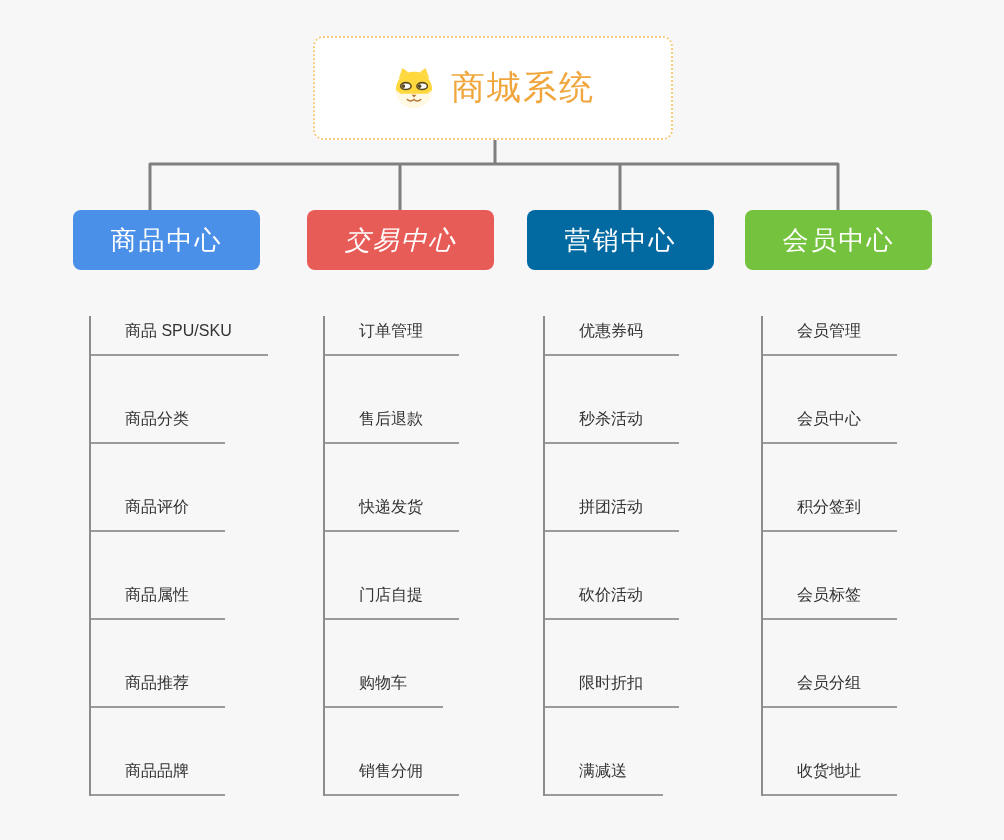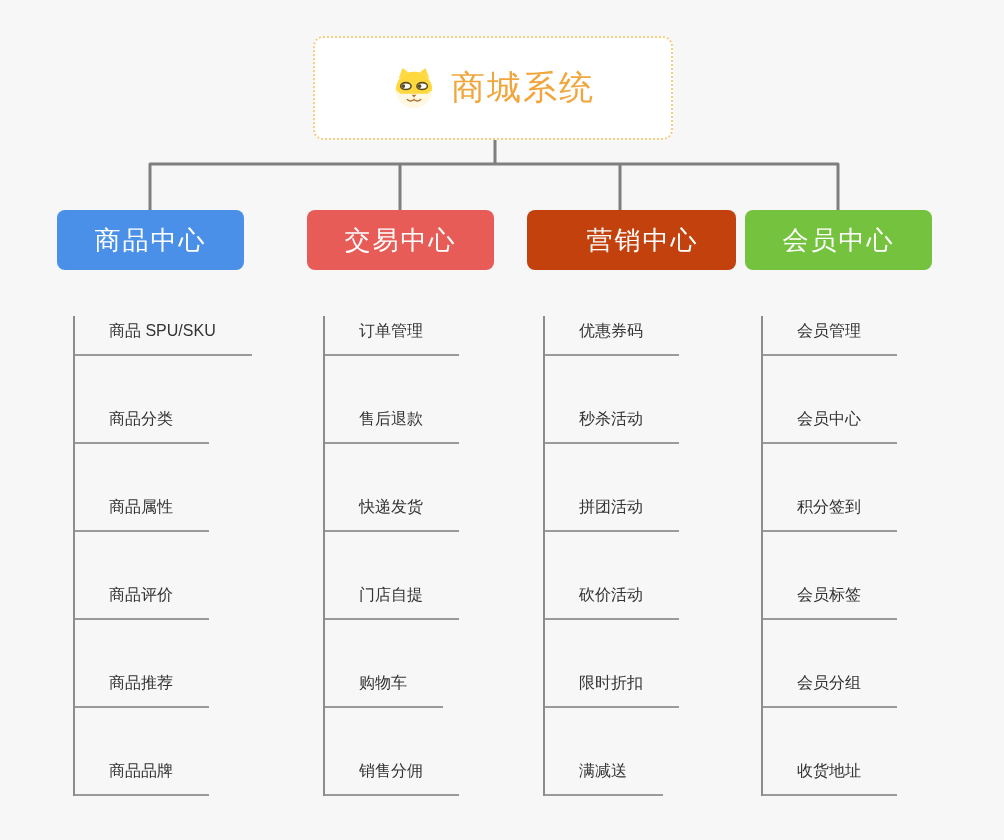--- a/index.html
+++ b/index.html
@@ -91,46 +91,46 @@
       <ellipse cx="32.5" cy="22" rx="5.5" ry="3.6" fill="#ffffff" stroke="#5a4a1e" stroke-width="1.6"></ellipse>
       <circle cx="12.8" cy="22" r="2" fill="#5a4a1e"></circle>
       <circle cx="29.8" cy="22" r="2" fill="#5a4a1e"></circle>
 
       <path d="M21.5 31 h5 l-2.5 3 Z" fill="#b5722f"></path>
       <path d="M17 36 q3.5 3 7 0 q3.5 3 7 0" fill="none" stroke="#b5722f" stroke-width="1.6" stroke-linecap="round"></path>
     </svg>
     <span class="root-title">商城系统</span>
   </div>
 
-  <div class="branch" style="left:57px">
+  <div class="branch" style="left:73px">
     <div class="branch-header" style="background-color: rgb(74, 144, 232);">商品中心</div>
     <div class="items">
       <div class="item">商品 SPU/SKU</div>
       <div class="item">商品分类</div>
+      <div class="item">商品评价</div>
       <div class="item">商品属性</div>
-      <div class="item">商品评价</div>
       <div class="item">商品推荐</div>
       <div class="item">商品品牌</div>
     </div>
   </div>
 
   <div class="branch" style="left:307px">
-    <div class="branch-header" style="background-color: rgb(232, 92, 88);">交易中心</div>
+    <div class="branch-header" style="background-color: rgb(232, 92, 88); font-style: italic;">交易中心</div>
     <div class="items">
       <div class="item">订单管理</div>
       <div class="item">售后退款</div>
       <div class="item">快递发货</div>
       <div class="item">门店自提</div>
       <div class="item">购物车</div>
       <div class="item">销售分佣</div>
     </div>
   </div>
 
   <div class="branch" style="left:527px">
-    <div class="branch-header" style="background-color: #c2410c; padding-left: 22px;">营销中心</div>
+    <div class="branch-header" style="background-color: #0369a1;">营销中心</div>
     <div class="items">
       <div class="item">优惠券码</div>
       <div class="item">秒杀活动</div>
       <div class="item">拼团活动</div>
       <div class="item">砍价活动</div>
       <div class="item">限时折扣</div>
       <div class="item">满减送</div>
     </div>
   </div>
 

